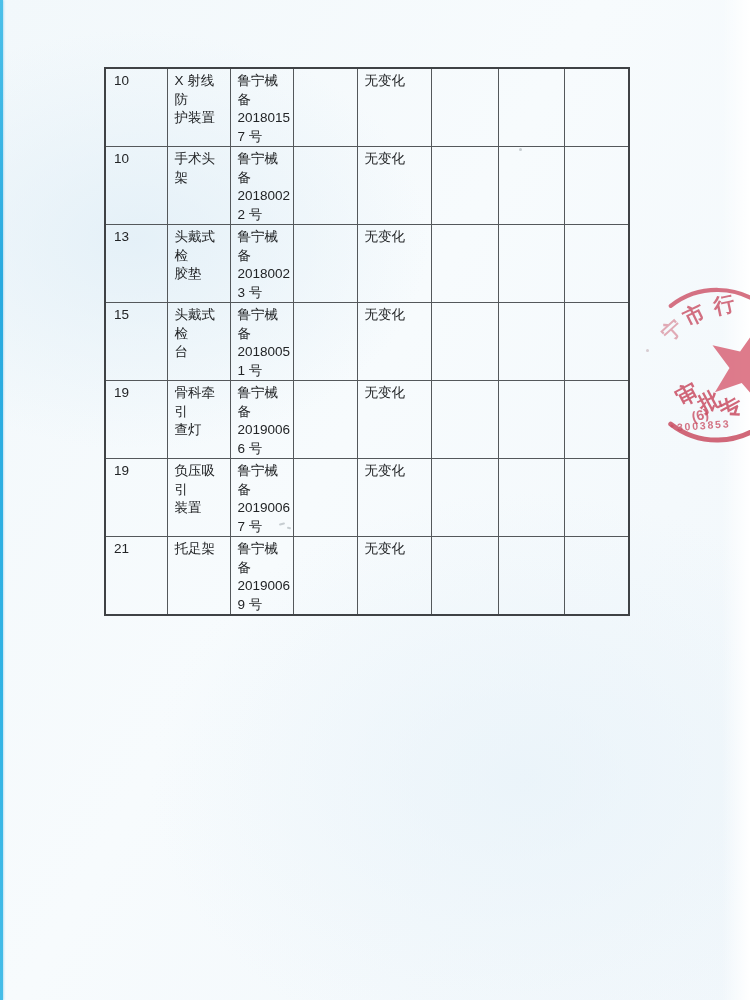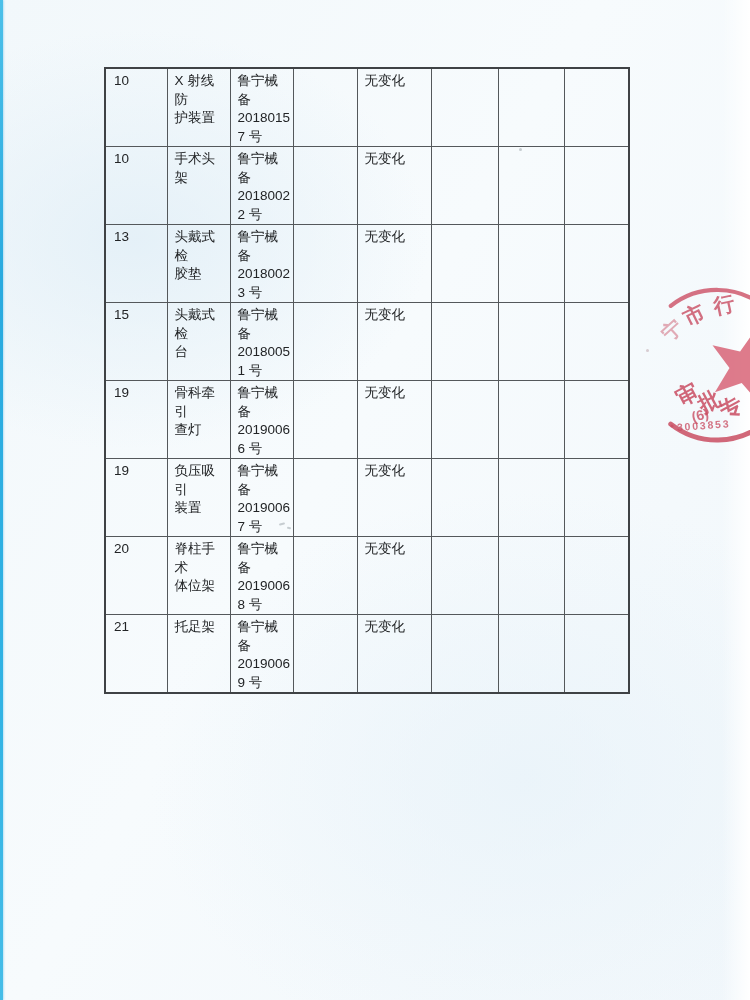--- a/index.html
+++ b/index.html
@@ -144,33 +144,20 @@
           <td>鲁宁械备
 2019006
 7 号</td>
           <td></td>
           <td>无变化</td>
           <td></td>
           <td></td>
           <td></td>
         </tr>
         <tr>
-          <td>20</td>
-          <td>脊柱手术
-体位架</td>
-          <td>鲁宁械备
-2019006
-8 号</td>
-          <td></td>
-          <td>无变化</td>
-          <td></td>
-          <td></td>
-          <td></td>
-        </tr>
-        <tr>
           <td>21</td>
           <td>托足架</td>
           <td>鲁宁械备
 2019006
 9 号</td>
           <td></td>
           <td>无变化</td>
           <td></td>
           <td></td>
           <td></td>

